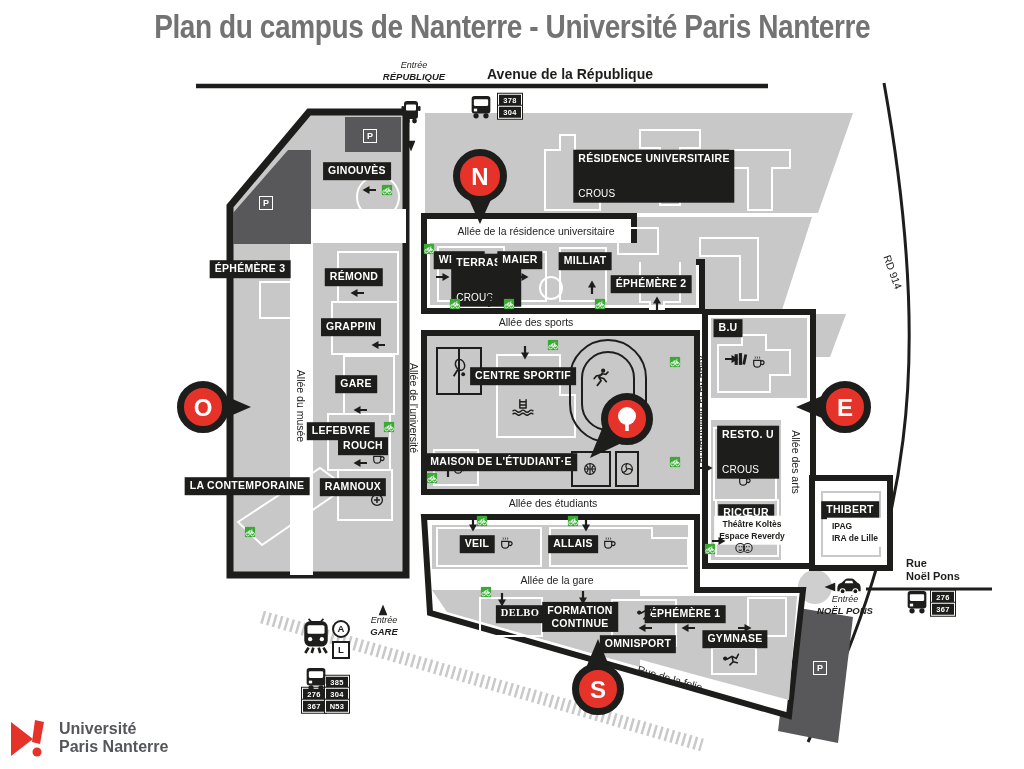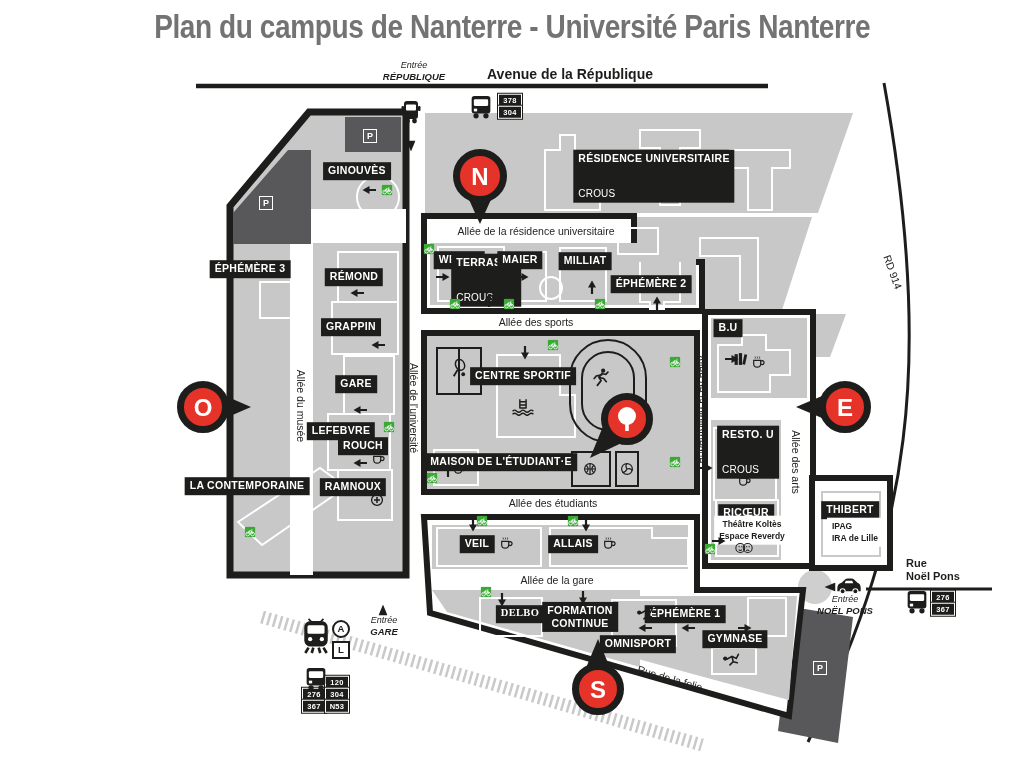--- a/index.html
+++ b/index.html
@@ -360,21 +360,21 @@
         <div class="n">GARE</div>
       </div>
       <div class="entr" style="left: 845px; top: 606px;">
         <div class="w">Entrée</div>
         <div class="n">NOËL PONS</div>
       </div>
       <div class="badge" style="left: 510px; top: 100px;">378</div>
       <div class="badge" style="left: 510px; top: 112px;">304</div>
       <div class="badge" style="left: 943px; top: 597px;">276</div>
       <div class="badge" style="left: 943px; top: 609px;">367</div>
-      <div class="badge" style="left: 337px; top: 682px;">120</div>
+      <div class="badge" style="left: 337px; top: 682px;">385</div>
       <div class="badge" style="left: 314px; top: 694px;">276</div>
       <div class="badge" style="left: 337px; top: 694px;">304</div>
       <div class="badge" style="left: 314px; top: 706px;">367</div>
       <div class="badge" style="left: 337px; top: 706px;">N53</div>
       <div class="tbadge circle" style="left: 341px; top: 629px;">A</div>
       <div class="tbadge square" style="left: 341px; top: 650px;">L</div>
       <div class="icon" style="left: 411px; top: 112px;">
         <svg width="20" height="25">
           <use href="#i-carfront" width="20" height="25"></use>
         </svg>
@@ -716,14 +716,25 @@
         <text x="598" y="697.5" text-anchor="middle" font-size="24" font-weight="bold" fill="#fff">S</text>
       </g>
       <g>
         <polygon points="590,458 611.9103550710083,404.6841830160848 642.0896449289917,433.3158169839152" fill="#1d1d1b"></polygon>
         <circle cx="627" cy="419" r="22.5" fill="#e6332a" stroke="#1d1d1b" stroke-width="7"></circle>
         <circle cx="627" cy="416" r="9" fill="#fff"></circle>
         <rect x="625.2" y="422" width="3.6" height="9" fill="#fff"></rect>
       </g>
     </svg>
 
+  <div class="logo">
+    <svg width="46" height="48" viewBox="0 0 40 48">
+      <polygon points="2,8 2,42 24,25" fill="#e6332a"></polygon>
+      <polygon points="26,6 35,8 31,30 23,28" fill="#e6332a"></polygon>
+      <circle cx="28" cy="38" r="4.5" fill="#e6332a"></circle>
+    </svg>
+    <div class="logo-text">
+      <div>Université</div>
+      <div>Paris Nanterre</div>
+    </div>
+  </div>
 
 </div>
 
 </body></html>

